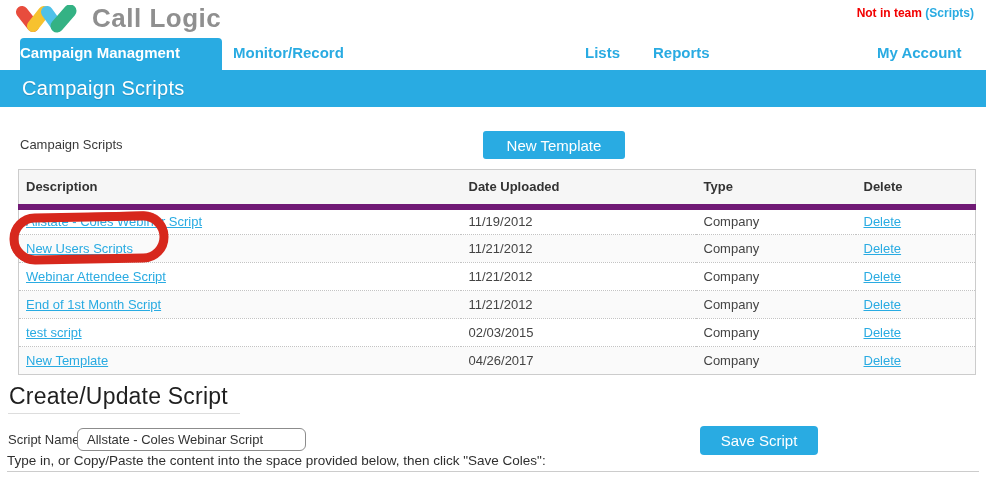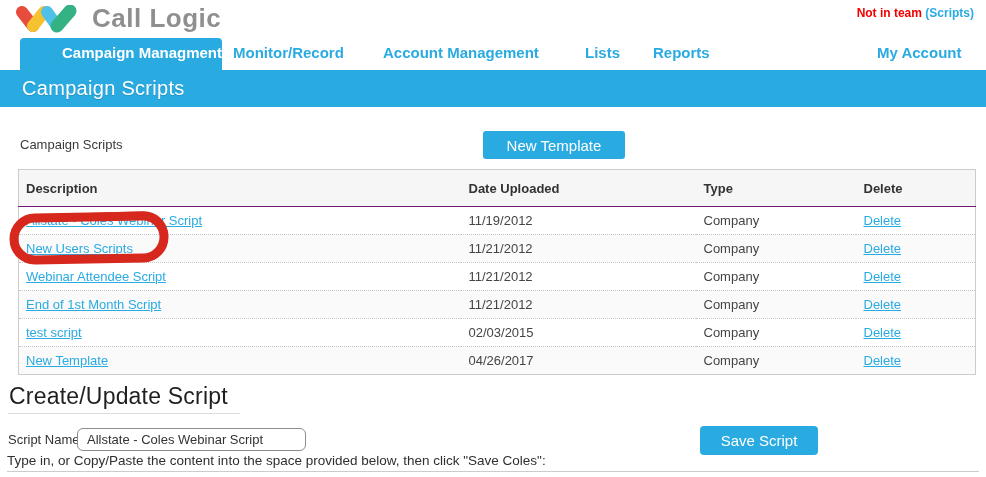--- a/index.html
+++ b/index.html
@@ -12,21 +12,21 @@
   .logo-text { position:absolute; left:92px; top:3px; font-size:26px; font-weight:bold;
                color:#8f8f8f; letter-spacing:0.5px; }
   .team-status { position:absolute; top:6px; right:12px; font-size:12px; font-weight:bold; }
   .team-status .not-in-team { color:#f20000; }
   .team-status .change-link { color:#29abe2; cursor:pointer; }
 
   
   .nav { position:absolute; left:0; top:38px; width:986px; height:32px; }
   .nav-tab-active { position:absolute; left:20px; top:0; width:202px; height:32px;
                     background:#29abe2; border-radius:4px 4px 0 0; color:#fff;
-                    font-size:15px; font-weight:bold; text-align:right; line-height:30px;
+                    font-size:15px; font-weight:bold; text-align:left; line-height:30px;
                     cursor:pointer; }
   .nav-link { position:absolute; top:0; height:32px; line-height:30px; font-size:15px;
               font-weight:bold; color:#29abe2; cursor:pointer; white-space:nowrap;text-align:center; }
   .nav-monitor  { left:233px; }
   .nav-account  { left:383px; }
   .nav-lists    { left:585px; }
   .nav-reports  { left:653px; }
   .nav-myaccount{ left:877px; }
 
   
@@ -42,21 +42,21 @@
          font-family:"Liberation Sans", sans-serif; font-size:15px; text-align:center;
          cursor:pointer; }
   .btn-new-template { position:absolute; left:483px; top:131px; width:142px; height:28px; }
   .btn-save-script  { position:absolute; left:700px; top:426px; width:118px; height:29px;
                       border-radius:4px; }
 
   
   .script-table-wrap { position:absolute; left:18px; top:169px; width:957px; }
   table.scripts { width:957px; border-collapse:collapse; table-layout:fixed;
                   border:1px solid #cccccc; font-size:13px; }
-  table.scripts th { height:37px; background:#f6f6f6; border-bottom:1px solid #701a75;
+  table.scripts th { height:37px; background:#f6f6f6; border-bottom:6px solid #701a75;
                      text-align:left; font-weight:bold; color:#333; }
   table.scripts td { height:28px; color:#444; }
   table.scripts th, table.scripts td { padding-left:7px; overflow:hidden; white-space:nowrap; }
   table.scripts tbody tr + tr td { border-top:1px dotted #c3c3c3; }
   table.scripts tbody tr:nth-child(even) { background:#fafafa; }
   .col-desc   { width:442px; }
   .col-date   { width:235px; }
   .col-type   { width:160px; }
   .col-delete { width:120px; }
   a.tbl-link { color:#29abe2; text-decoration:underline; cursor:pointer; }
@@ -97,21 +97,20 @@
   <span class="logo-text">Call Logic</span>
 
   <div class="team-status">
     <span class="not-in-team">Not in team</span>
     <span class="change-link">(Scripts)</span>
   </div>
 
   <div class="nav">
     <div class="nav-tab-active">Campaign Managment</div>
     <div class="nav-link nav-monitor">Monitor/Record</div>
-    <div class="nav-link nav-account">Account Management</div>
     <div class="nav-link nav-lists">Lists</div>
     <div class="nav-link nav-reports">Reports</div>
     <div class="nav-link nav-myaccount">My Account</div>
   </div>
 
   <div class="banner">
     <h1>Campaign Scripts</h1>
   </div>
 
   <div class="section-label">Campaign Scripts</div>

